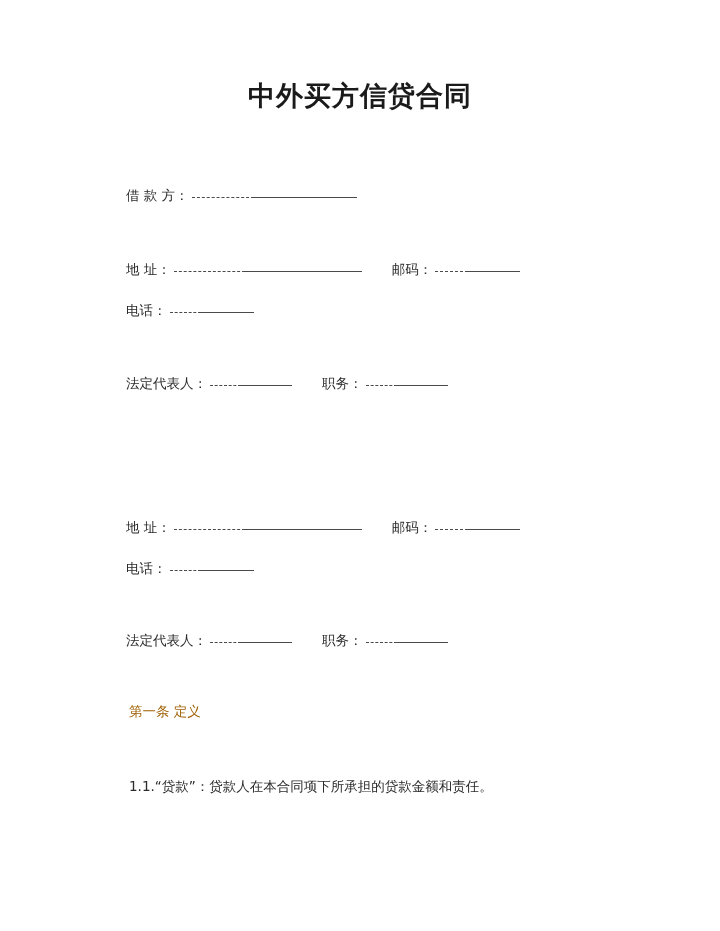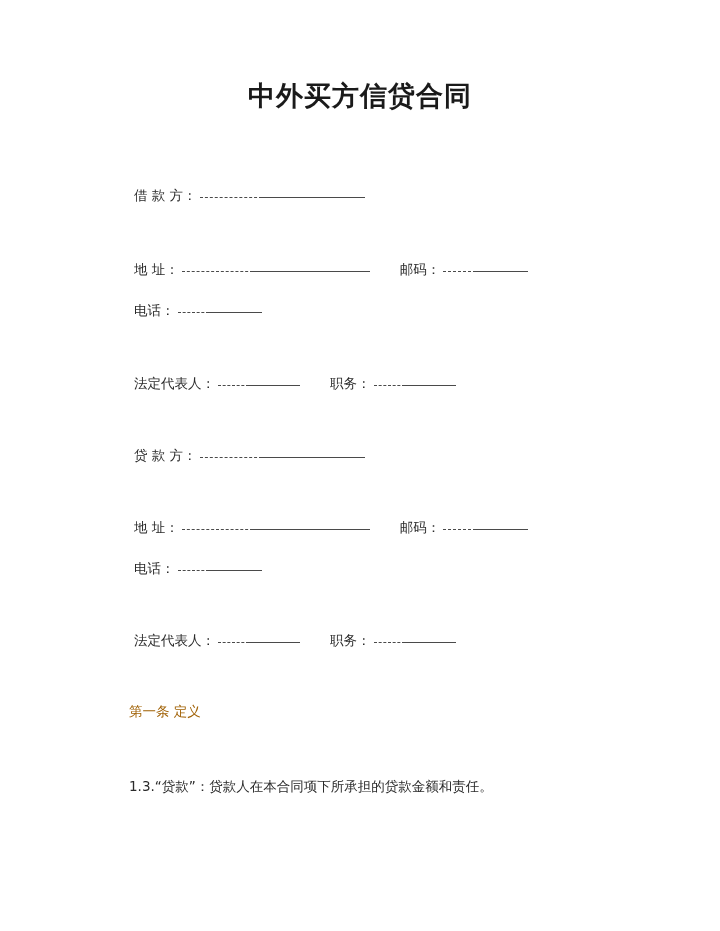--- a/index.html
+++ b/index.html
@@ -30,21 +30,21 @@
     font-size: 27px;
     font-weight: 700;
     letter-spacing: 1px;
     color: #1a1a1a;
     white-space: pre;
   }
 
   
   .field-row {
     position: absolute;
-    left: 134px;
+    left: 126px;
     font-size: 13.5px;
     line-height: 20px;
     color: #2b2b2b;
     white-space: nowrap;
     display: flex;
     align-items: baseline;
   }
 
   .field-label {
     font-size: 13.5px;
@@ -136,24 +136,20 @@
   </div>
 
   <div class="field-row" style="top:373px;">
     <span class="field-label">法定代表人：</span>
     <span class="rule w-rep"></span>
     <span class="gap-lg"></span>
     <span class="field-label">职务：</span>
     <span class="rule w-title"></span>
   </div>
 
-  <div class="field-row" style="top:445px;">
-    <span class="field-label spaced">贷 款 方：</span>
-    <span class="rule w-party"></span>
-  </div>
 
   <div class="field-row" style="top:517px;">
     <span class="field-label spaced">地 址：</span>
     <span class="rule w-address"></span>
     <span class="gap-lg"></span>
     <span class="field-label">邮码：</span>
     <span class="rule w-post"></span>
   </div>
 
   <div class="field-row" style="top:558px;">
@@ -164,15 +160,15 @@
   <div class="field-row" style="top:630px;">
     <span class="field-label">法定代表人：</span>
     <span class="rule w-rep"></span>
     <span class="gap-lg"></span>
     <span class="field-label">职务：</span>
     <span class="rule w-title"></span>
   </div>
 
   <div class="section-heading" style="top:703px;">第一条 定义</div>
 
-  <div class="clause" style="top:775px;">1.3.“贷款”：贷款人在本合同项下所承担的贷款金额和责任。</div>
+  <div class="clause" style="top:775px;">1.1.“贷款”：贷款人在本合同项下所承担的贷款金额和责任。</div>
 
 </div>
 
 </body></html>

